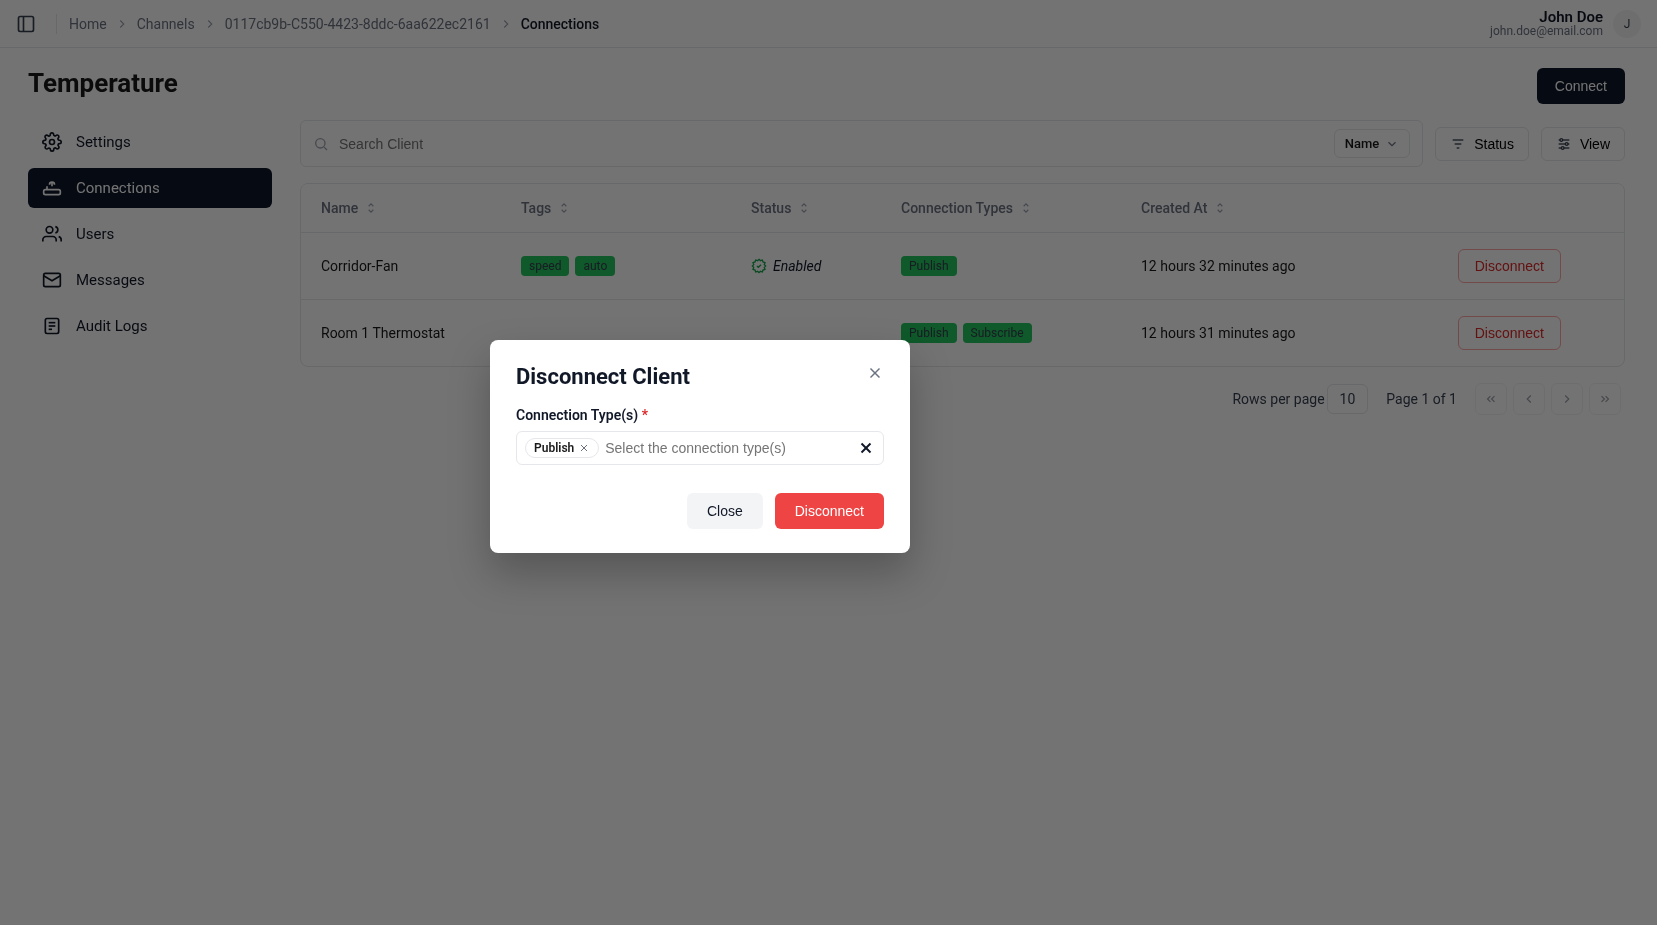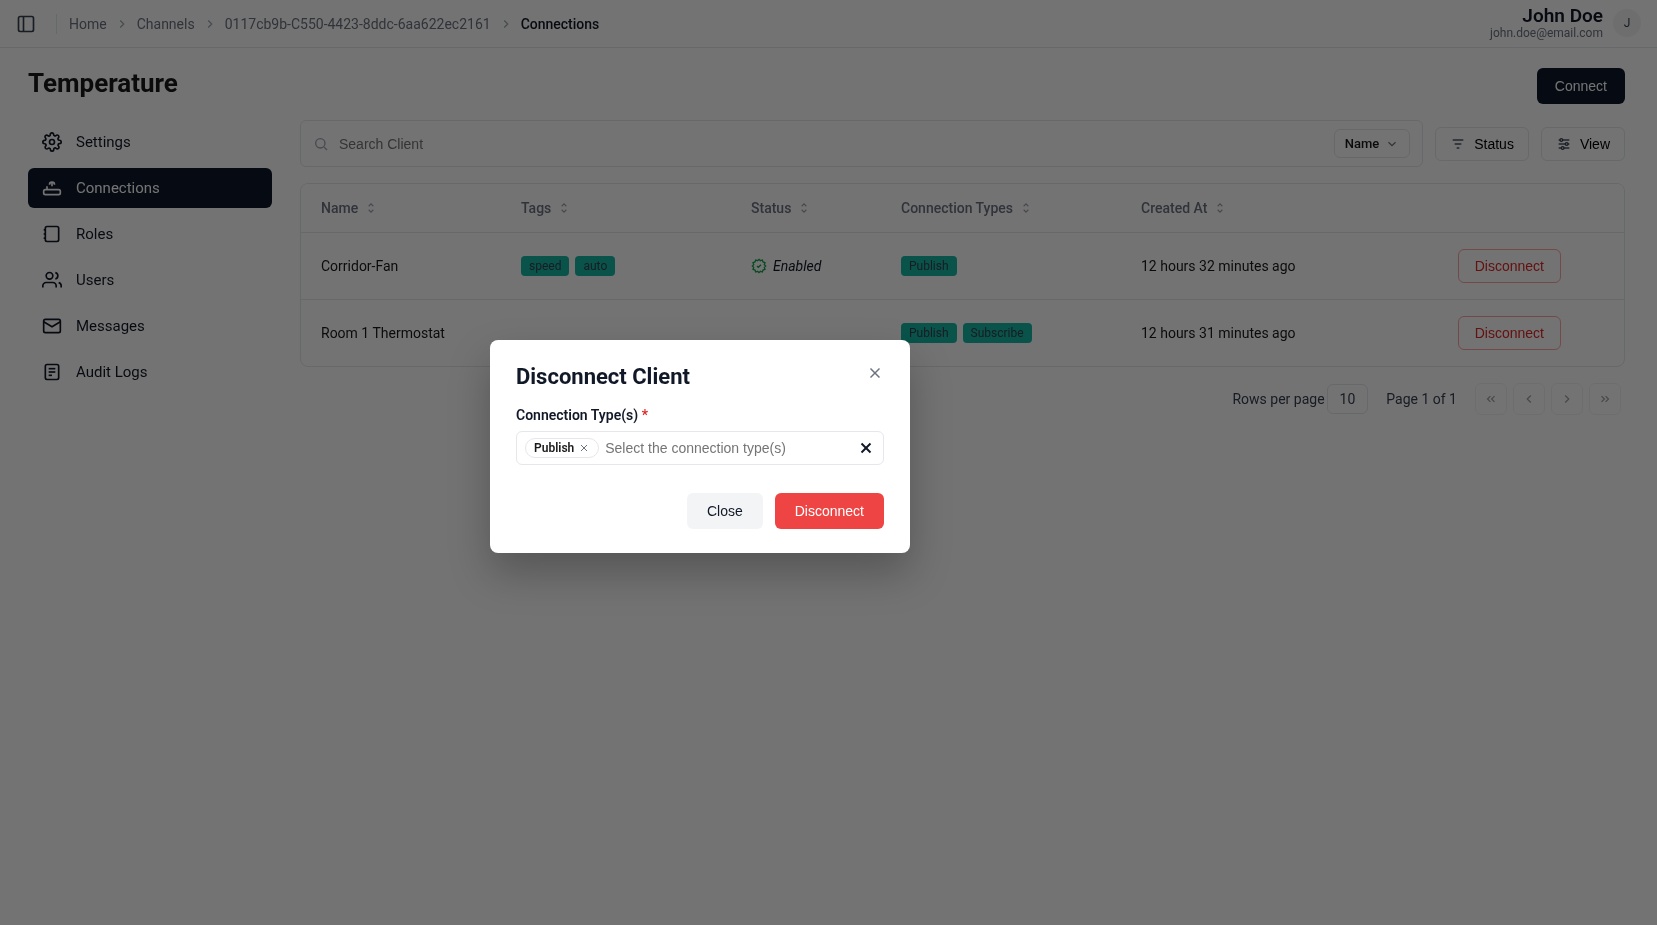--- a/index.html
+++ b/index.html
@@ -9,21 +9,21 @@
   
   .topbar { display: flex; align-items: center; height: 48px; padding: 0 16px; border-bottom: 1px solid #e5e7eb; }
   .topbar .panel-toggle { width: 20px; height: 20px; color: #374151; margin-right: 8px; }
   .topbar .divider { width: 1px; height: 20px; background: #e5e7eb; margin: 0 12px; }
   .breadcrumb { display: flex; align-items: center; gap: 8px; font-size: 14px; color: #6b7280; }
   .breadcrumb a { color: #6b7280; text-decoration: none; }
   .breadcrumb .current { color: #111827; font-weight: 500; }
   .breadcrumb .chev { width: 14px; height: 14px; color: #9ca3af; }
   .user-block { margin-left: auto; display: flex; align-items: center; gap: 10px; }
   .user-text { text-align: right; line-height: 1.1; }
-  .user-name { font-size: 19px; font-weight: 600; color: #111827; }
+  .user-name { font-size: 15px; font-weight: 600; color: #111827; }
   .user-email { font-size: 12px; color: #6b7280; }
   .avatar { width: 28px; height: 28px; border-radius: 50%; background: #f3f4f6; display: flex; align-items: center; justify-content: center; font-size: 12px; color: #374151; }
 
   
   .main-wrap { display: flex; height: calc(100% - 48px); }
   .sidebar { width: 300px; padding: 20px 28px; }
   .sidebar h1 { font-size: 26px; font-weight: 700; margin-bottom: 24px; }
   .side-item { display: flex; align-items: center; gap: 14px; padding: 10px 14px; border-radius: 6px; font-size: 15px; color: #111827; cursor: pointer; margin-bottom: 6px; }
   .side-item svg { width: 20px; height: 20px; color: #111827; flex-shrink: 0; }
   .side-item.active { background: #0f172a; color: #fff; }
@@ -44,21 +44,21 @@
 
   
   .table-wrap { border: 1px solid #e5e7eb; border-radius: 8px; overflow: hidden; }
   .thead, .trow { display: grid; grid-template-columns: 200px 230px 150px 240px 240px 180px; align-items: center; padding: 16px 20px; }
   .thead { background: #fff; border-bottom: 1px solid #e5e7eb; font-size: 14px; color: #6b7280; font-weight: 500; }
   .th { display: flex; align-items: center; gap: 6px; }
   .th .sort { width: 14px; height: 14px; color: #9ca3af; }
   .trow { border-bottom: 1px solid #e5e7eb; font-size: 14px; }
   .trow:last-child { border-bottom: none; }
   .tags { display: flex; gap: 6px; }
-  .tag, .ctype { background: #14b8a6; color: #374151; font-size: 12px; padding: 3px 8px; border-radius: 4px; }
+  .tag, .ctype { background: #22c55e; color: #374151; font-size: 12px; padding: 3px 8px; border-radius: 4px; }
   .status-cell { display: flex; align-items: center; gap: 6px; color: #111827; font-style: italic; }
   .status-cell svg { width: 16px; height: 16px; color: #16a34a; }
   .ctypes { display: flex; gap: 6px; }
   .action-cell { display: flex; justify-content: flex-end; }
   .btn-danger-outline { border: 1px solid #fca5a5; background: #fff; color: #dc2626; border-radius: 6px; padding: 8px 16px; font-size: 14px; cursor: pointer; }
 
   
   .pagination { display: flex; align-items: center; justify-content: flex-end; gap: 18px; padding: 16px 4px; font-size: 14px; color: #374151; }
   .rpp { display: flex; align-items: center; gap: 2px; }
   .rpp-select { border: 1px solid #e5e7eb; border-radius: 6px; padding: 6px 12px; font-size: 14px; background: #fff; cursor: pointer; }
@@ -132,29 +132,20 @@
       <span>Settings</span>
     </div>
     <div class="side-item active">
       <svg viewBox="0 0 24 24" fill="none" stroke="currentColor" stroke-width="2">
           <rect x="2" y="14" width="20" height="6" rx="2"></rect>
           <path d="M6 10v4"></path>
           <path d="M12 6v4"></path>
           <path d="M9 8a3 3 0 0 1 6 0"></path>
         </svg>
       <span>Connections</span>
-    </div>
-    <div class="side-item">
-      <svg viewBox="0 0 24 24" fill="none" stroke="currentColor" stroke-width="2">
-          <rect x="4" y="3" width="16" height="18" rx="2"></rect>
-          <line x1="4" y1="7" x2="2" y2="7"></line>
-          <line x1="4" y1="12" x2="2" y2="12"></line>
-          <line x1="4" y1="17" x2="2" y2="17"></line>
-        </svg>
-      <span>Roles</span>
     </div>
     <div class="side-item">
       <svg viewBox="0 0 24 24" fill="none" stroke="currentColor" stroke-width="2">
           <path d="M17 21v-2a4 4 0 0 0-4-4H5a4 4 0 0 0-4 4v2"></path>
           <circle cx="9" cy="7" r="4"></circle>
           <path d="M23 21v-2a4 4 0 0 0-3-3.87"></path>
           <path d="M16 3.13a4 4 0 0 1 0 7.75"></path>
         </svg>
       <span>Users</span>
     </div>

